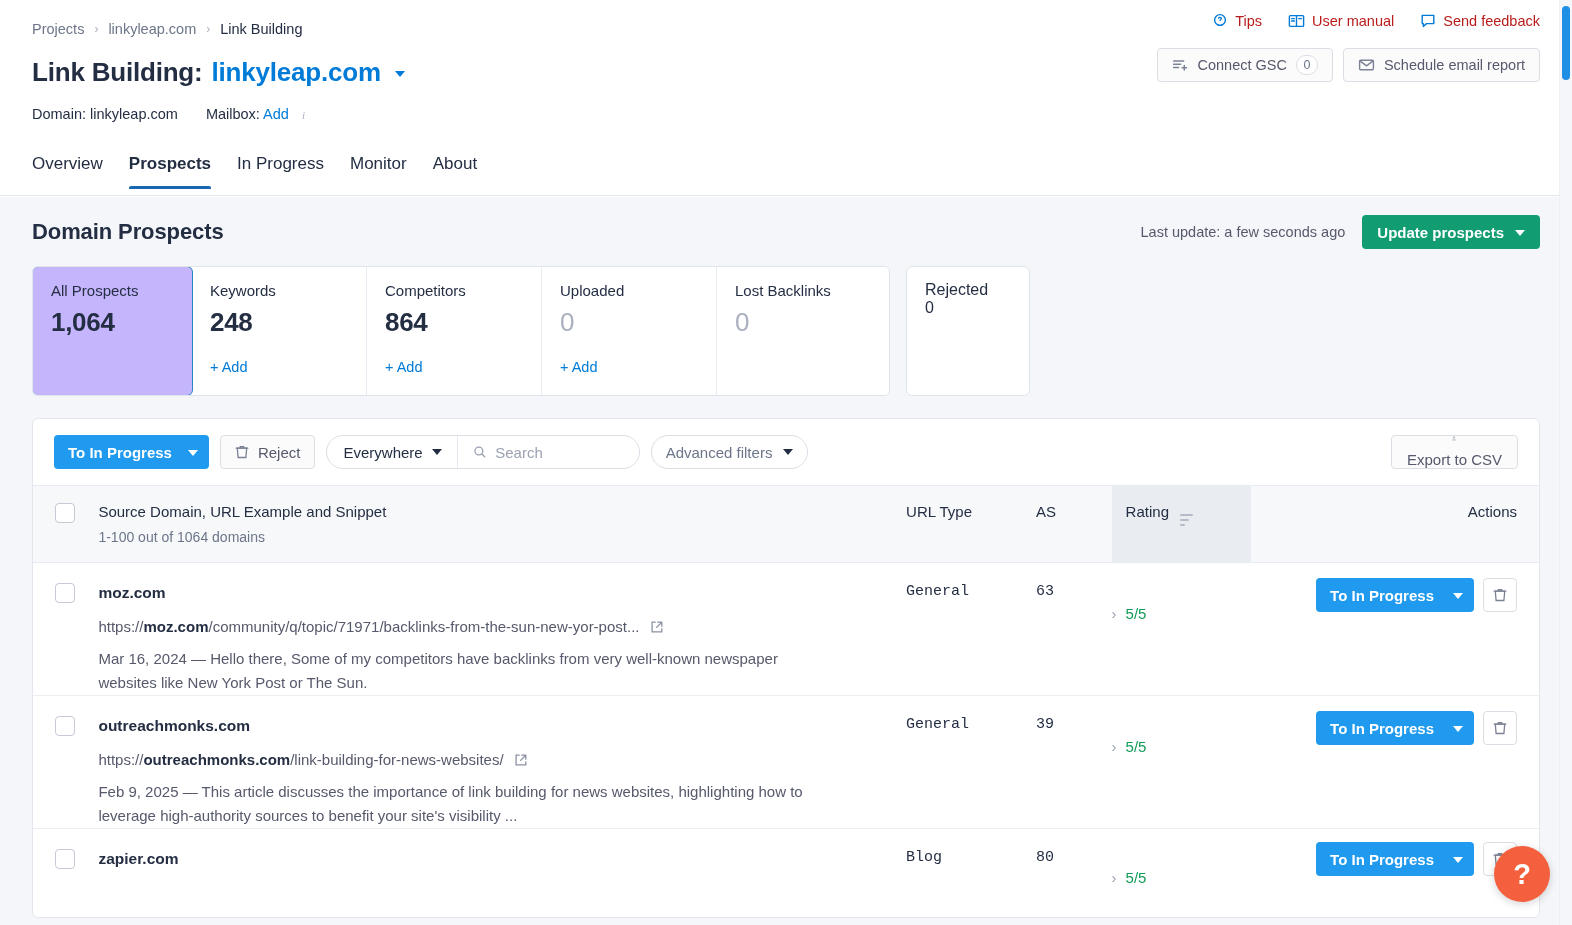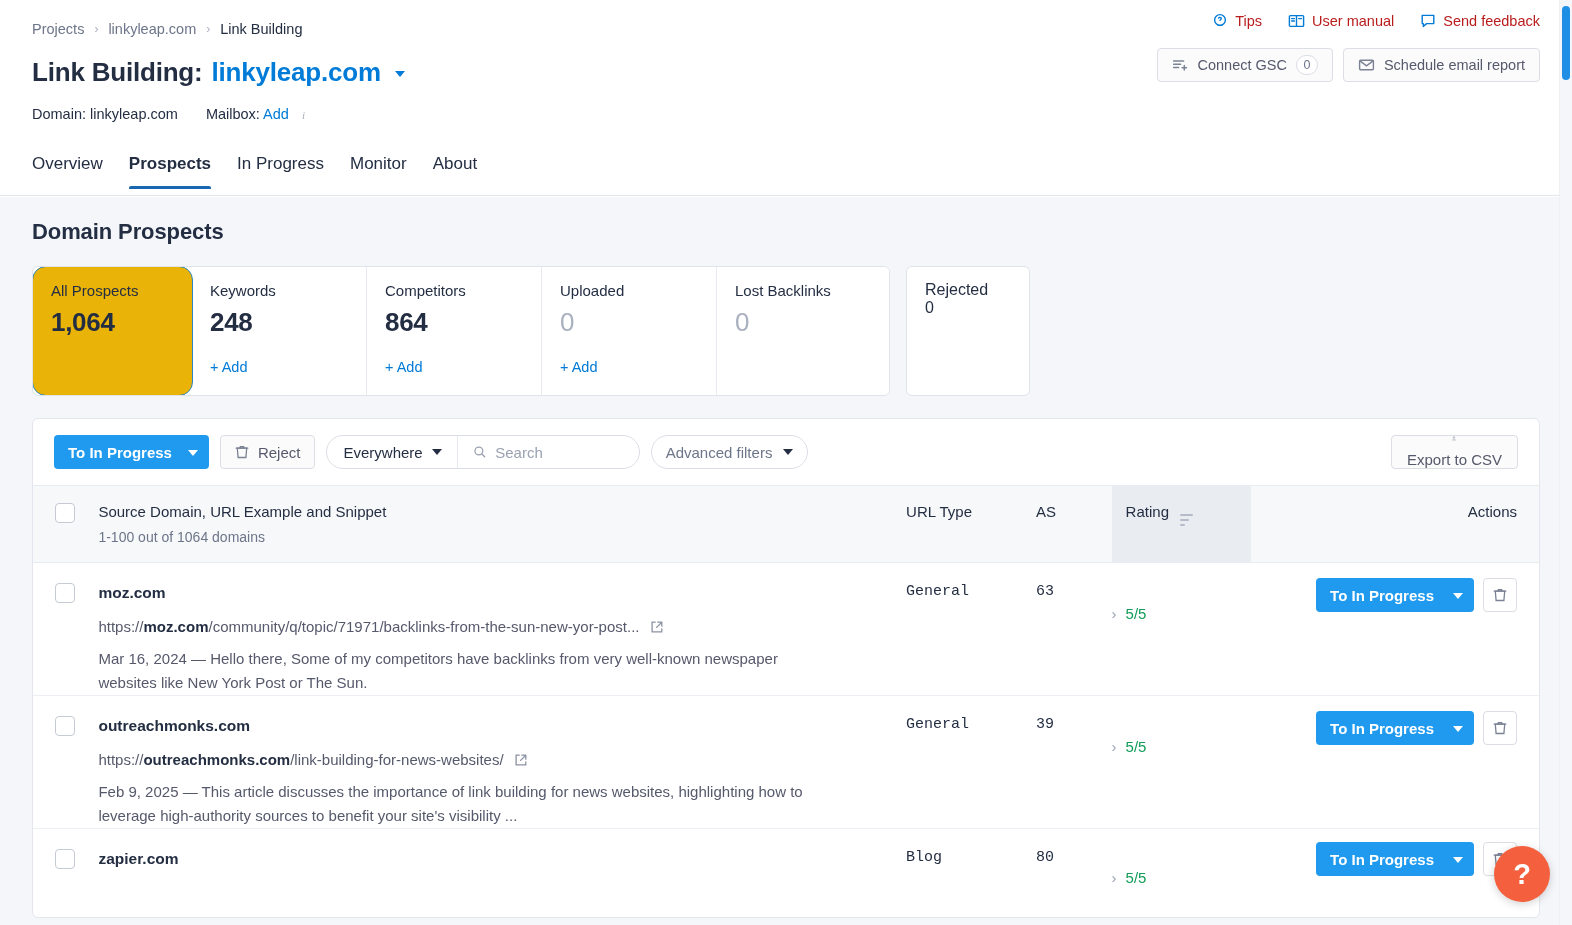--- a/index.html
+++ b/index.html
@@ -227,23 +227,23 @@
   .card {
     position: relative;
     width: 175px;
     padding: 14px 18px 0 18px;
     border-right: 1px solid #e8ebf1;
     background: #fff;
   }
   .card:last-child { border-right: none; }
   .card.wide { width: 172px; }
   .card.active {
-    background: #eab308;
+    background: #c4b5fd;
     border: 1px solid #2b87c3;
-    border-radius: 14px;
+    border-radius: 6px;
     margin: -1px;
     z-index: 2;
     width: 161px;
   }
   .card .c-label {
     font-size: 15px;
     color: #242e43;
     line-height: 20px;
     white-space: nowrap;
   }
@@ -599,20 +599,27 @@
       <div class="tab">In Progress</div>
       <div class="tab">Monitor</div>
       <div class="tab">About</div>
     </div>
   </div>
 
   <div class="body-area">
 
     <div class="sec-head">
       <h2>Domain Prospects</h2>
+      <div class="right">
+        <span class="last-update">Last update: a few seconds ago</span>
+        <button class="btn-green">
+          <span>Update prospects</span>
+          <span class="caret-white"></span>
+        </button>
+      </div>
     </div>
 
     <div class="cards">
       <div class="cardgroup">
         <div class="card active">
           <div class="c-label">All Prospects</div>
           <div class="c-value">1,064</div>
         </div>
         <div class="card">
           <div class="c-label">Keywords</div>

